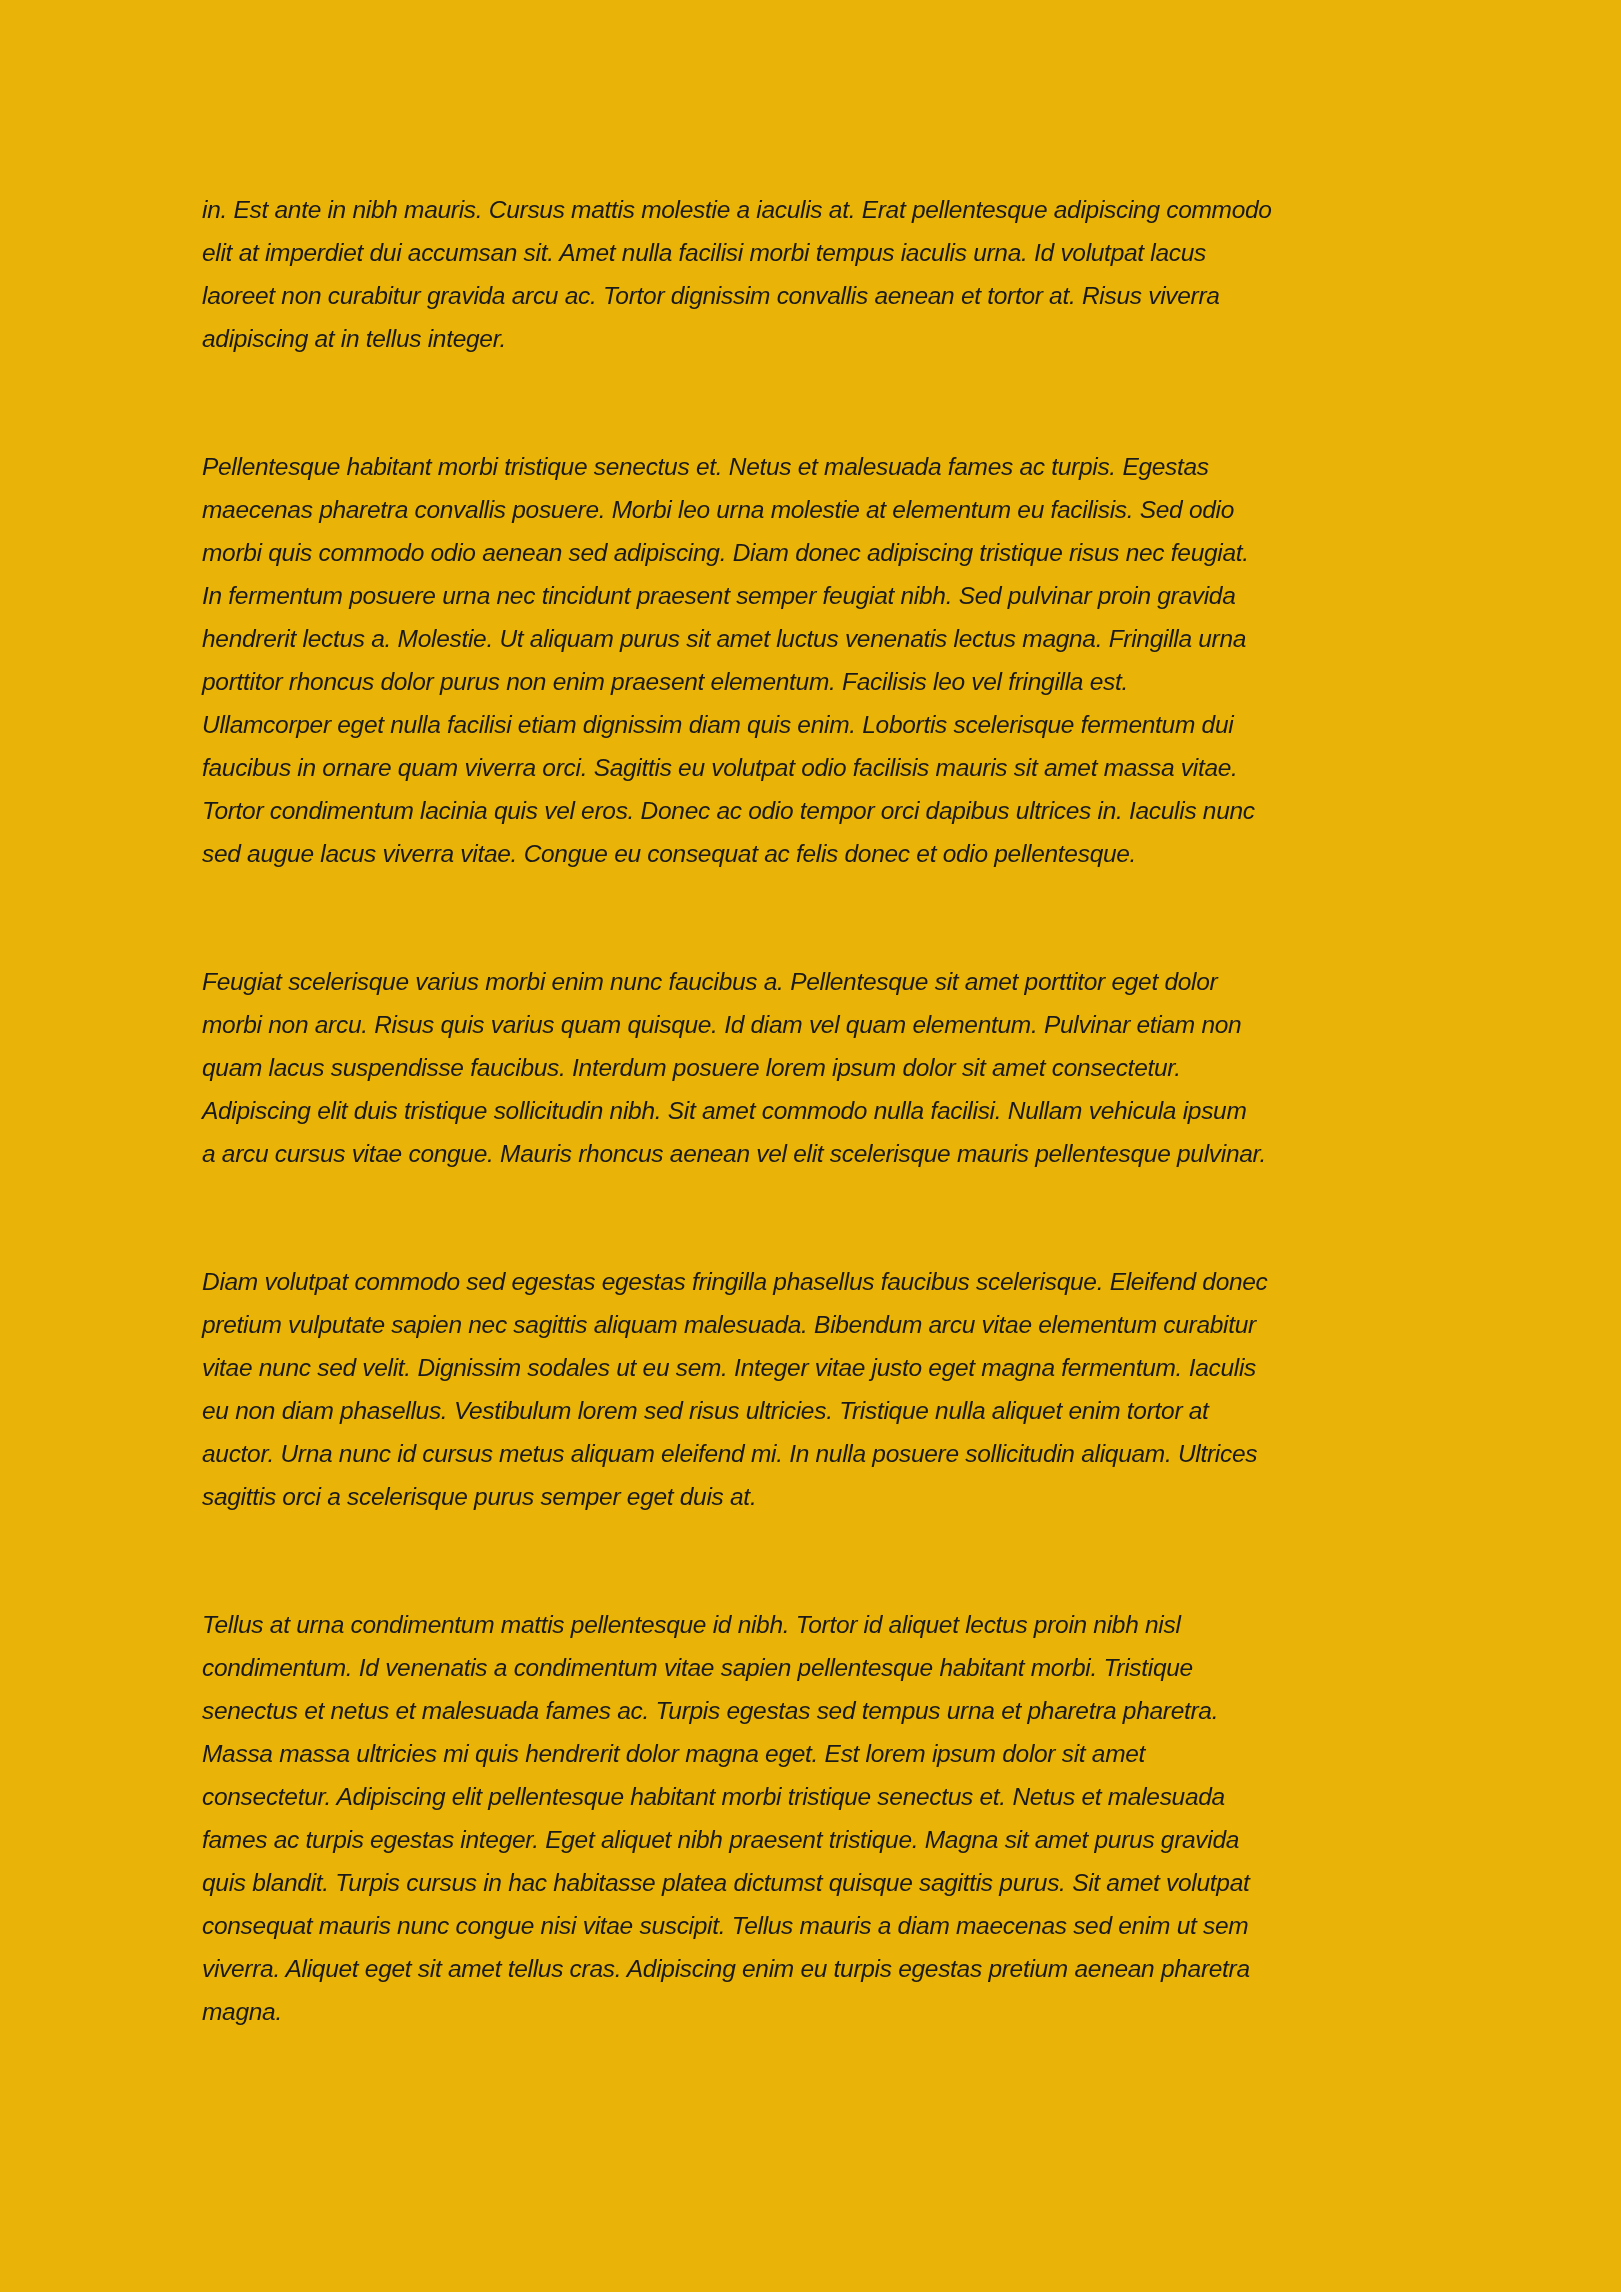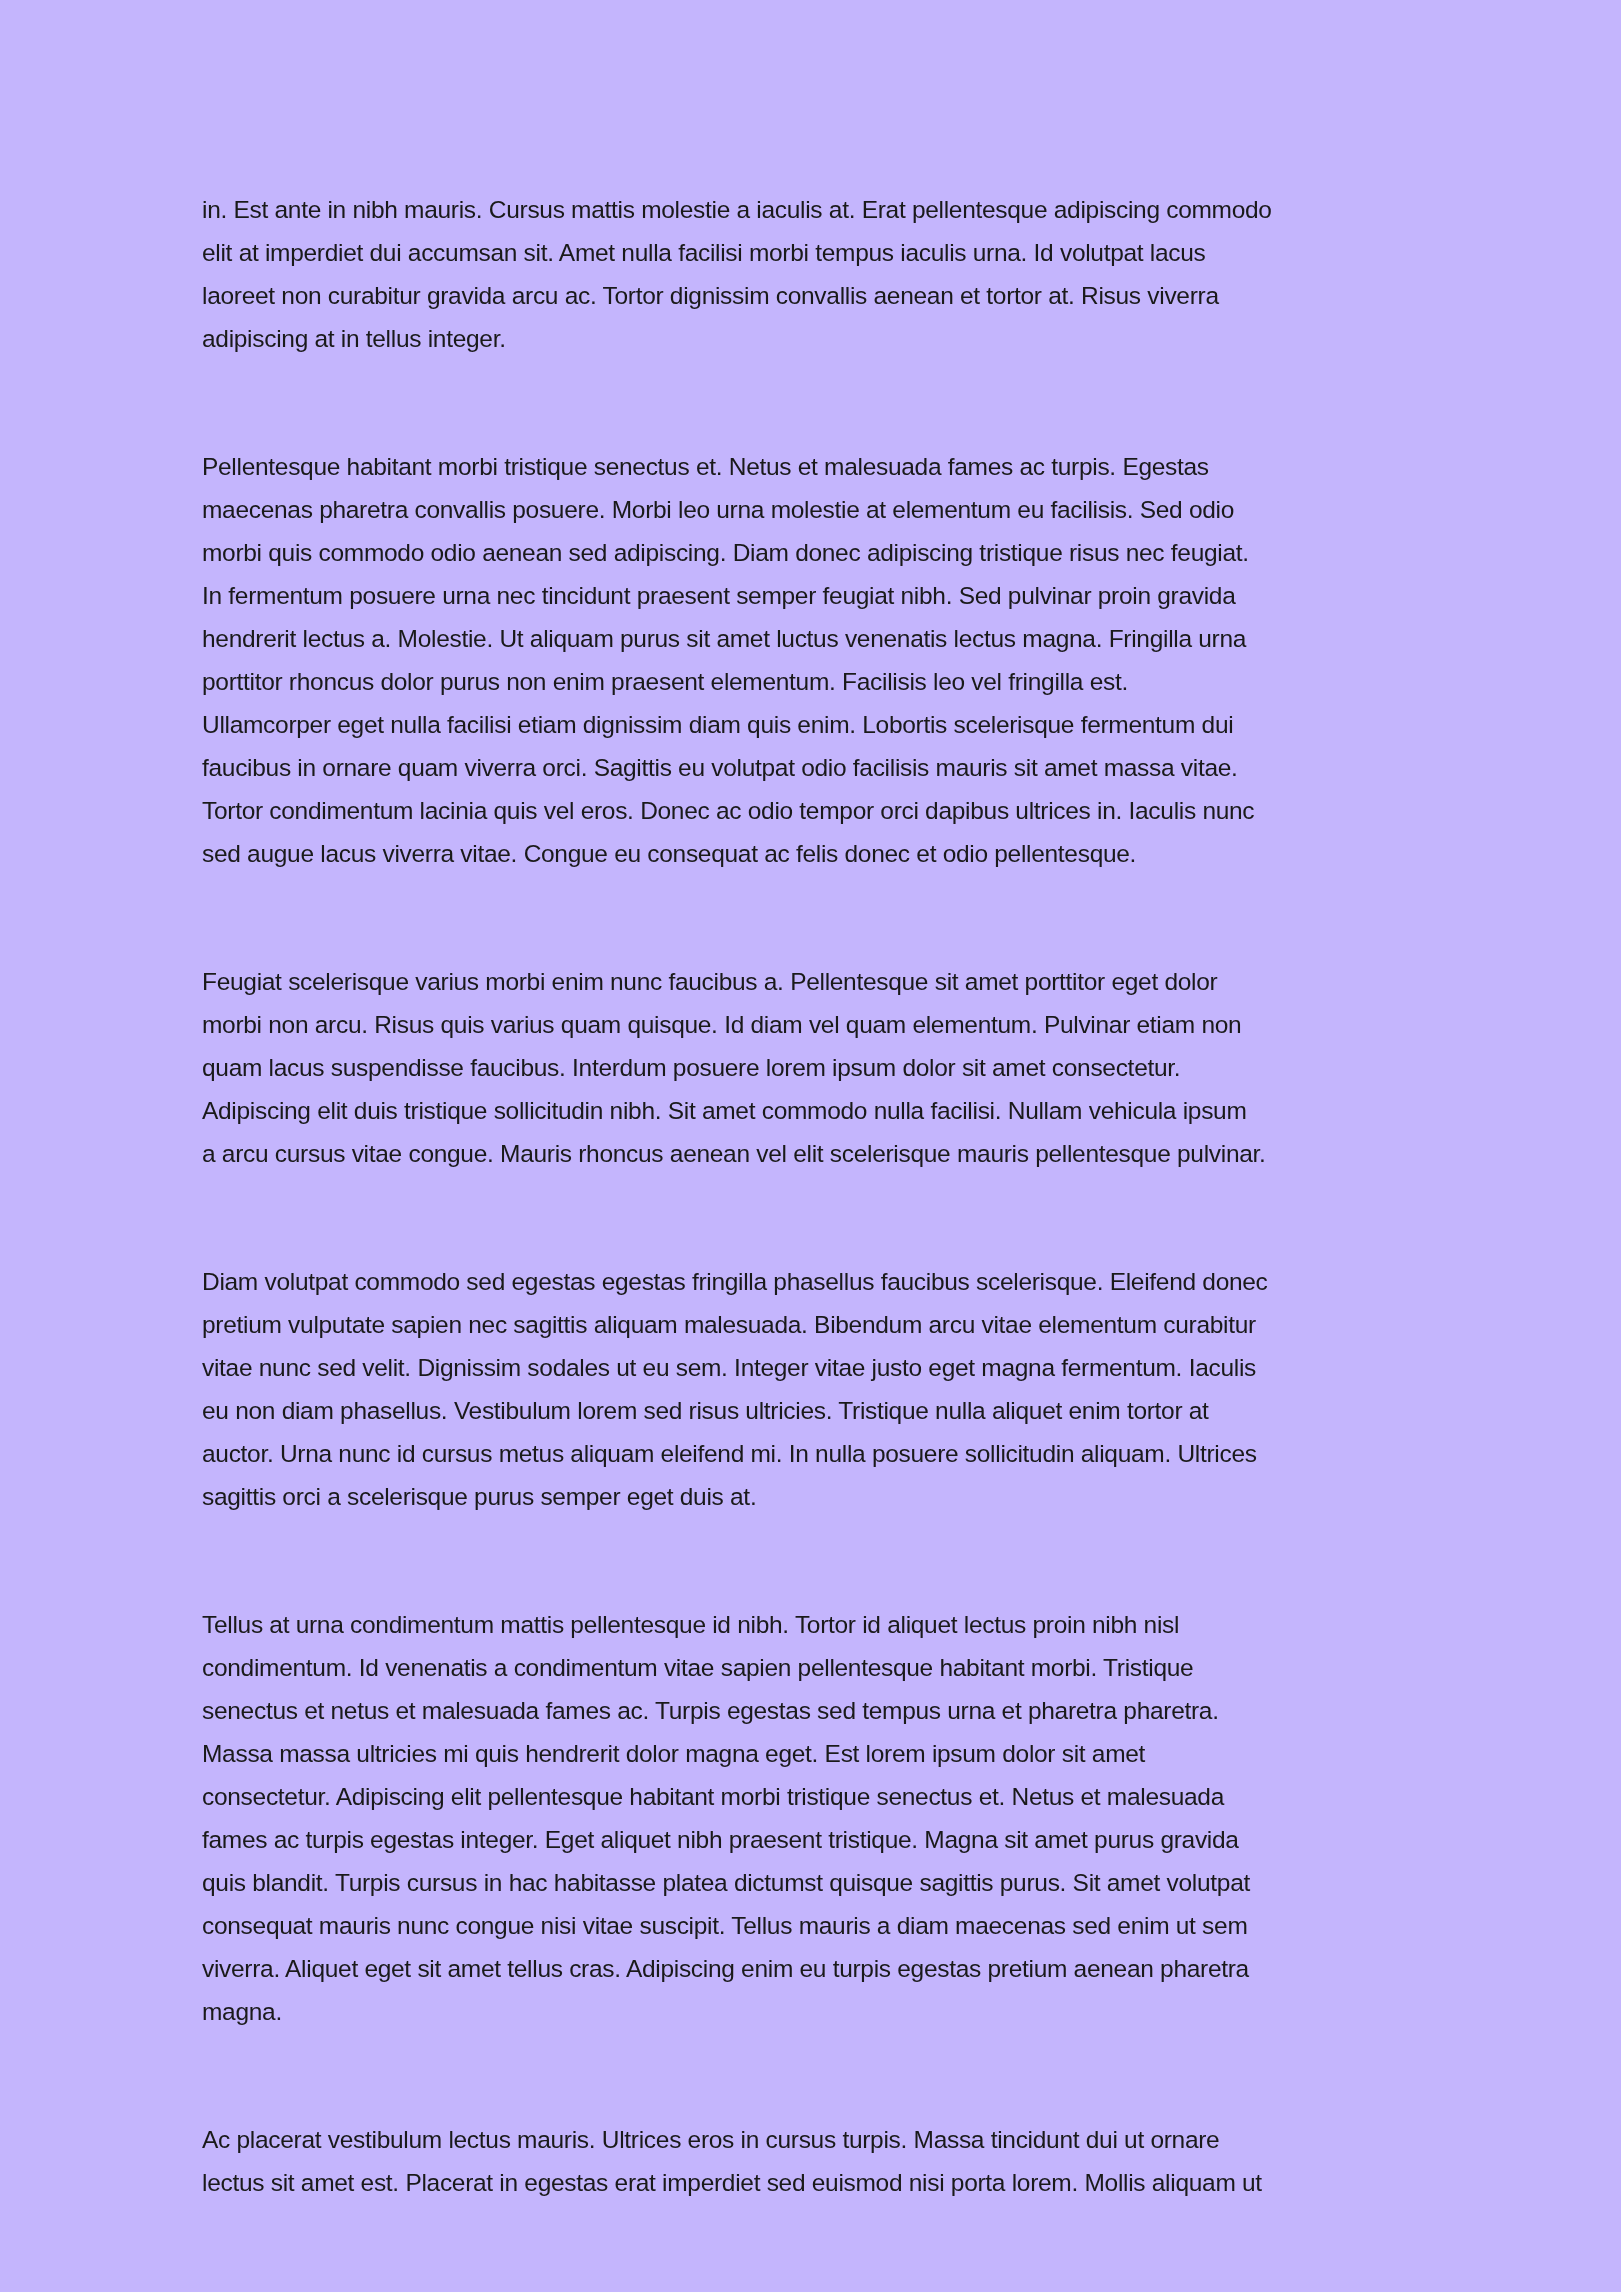--- a/index.html
+++ b/index.html
@@ -4,26 +4,27 @@
 <style>
   html, body {
     margin: 0;
     padding: 0;
     background: #ffffff;
   }
   .page {
     position: relative;
     width: 1621px;
     height: 2293px;
-    background: #c4b5fd;
+    background: #eab308;
     overflow: hidden;
     box-sizing: border-box;
     padding: 188px 59px 0 202px;
     font-family: "Liberation Sans", "DejaVu Sans", sans-serif;
     color: #1a1a1a;
+    font-style: italic;
   }
   .para {
     margin: 0 0 85px 0;
     font-size: 24.5px;
     line-height: 43px;
     letter-spacing: -0.3px;
     white-space: pre-line;   
     font-weight: 400;
   }
 </style>
@@ -59,16 +60,14 @@
   <p class="para">Tellus at urna condimentum mattis pellentesque id nibh. Tortor id aliquet lectus proin nibh nisl
 condimentum. Id venenatis a condimentum vitae sapien pellentesque habitant morbi. Tristique
 senectus et netus et malesuada fames ac. Turpis egestas sed tempus urna et pharetra pharetra.
 Massa massa ultricies mi quis hendrerit dolor magna eget. Est lorem ipsum dolor sit amet
 consectetur. Adipiscing elit pellentesque habitant morbi tristique senectus et. Netus et malesuada
 fames ac turpis egestas integer. Eget aliquet nibh praesent tristique. Magna sit amet purus gravida
 quis blandit. Turpis cursus in hac habitasse platea dictumst quisque sagittis purus. Sit amet volutpat
 consequat mauris nunc congue nisi vitae suscipit. Tellus mauris a diam maecenas sed enim ut sem
 viverra. Aliquet eget sit amet tellus cras. Adipiscing enim eu turpis egestas pretium aenean pharetra
 magna.</p>
-  <p class="para">Ac placerat vestibulum lectus mauris. Ultrices eros in cursus turpis. Massa tincidunt dui ut ornare
-lectus sit amet est. Placerat in egestas erat imperdiet sed euismod nisi porta lorem. Mollis aliquam ut</p>
 </div>
 
 
 </body></html>

